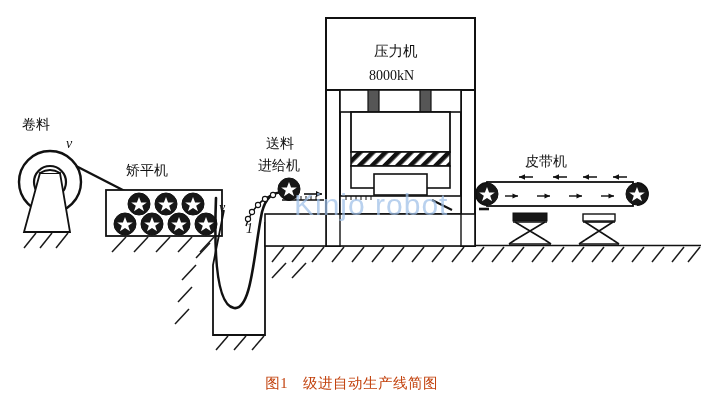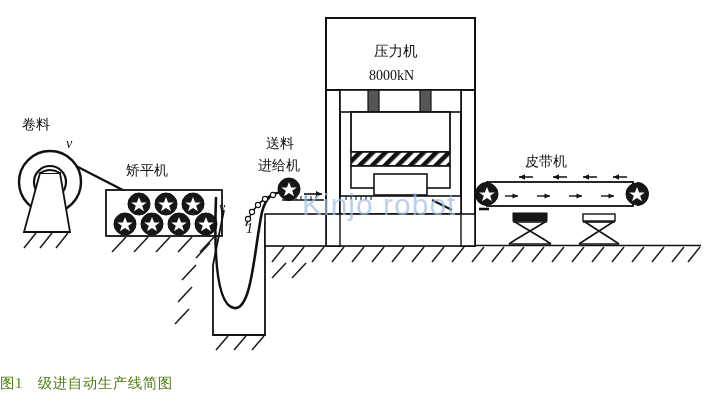--- a/index.html
+++ b/index.html
@@ -15,29 +15,29 @@
     font-family:"Liberation Serif","DejaVu Serif",serif;
     font-size:14px;
     fill:#111;
   }
   .lbl-press{font-size:14.5px;}
   .lbl-kn{font-size:14px;font-family:"Liberation Serif","DejaVu Serif",serif;}
   .caption{
     position:absolute;
     left:0;right:0;
     top:374px;
-    text-align:left;
+    text-align:center;
     font-family:"Liberation Serif","DejaVu Serif",serif;
     font-size:14.5px;
-    color:#4d7c0f;
+    color:#c2410c;
     letter-spacing:0.5px;
   }
   .wm{
     position:absolute;
-    left:258px;top:188px;
+    left:250px;top:188px;
     font-family:"Liberation Sans","DejaVu Sans",sans-serif;
     font-size:30px;
     color:#9fc0e8;
     opacity:0.72;
     letter-spacing:1px;
     pointer-events:none;
     white-space:nowrap;
     padding-left:44px;
   }
 </style>

